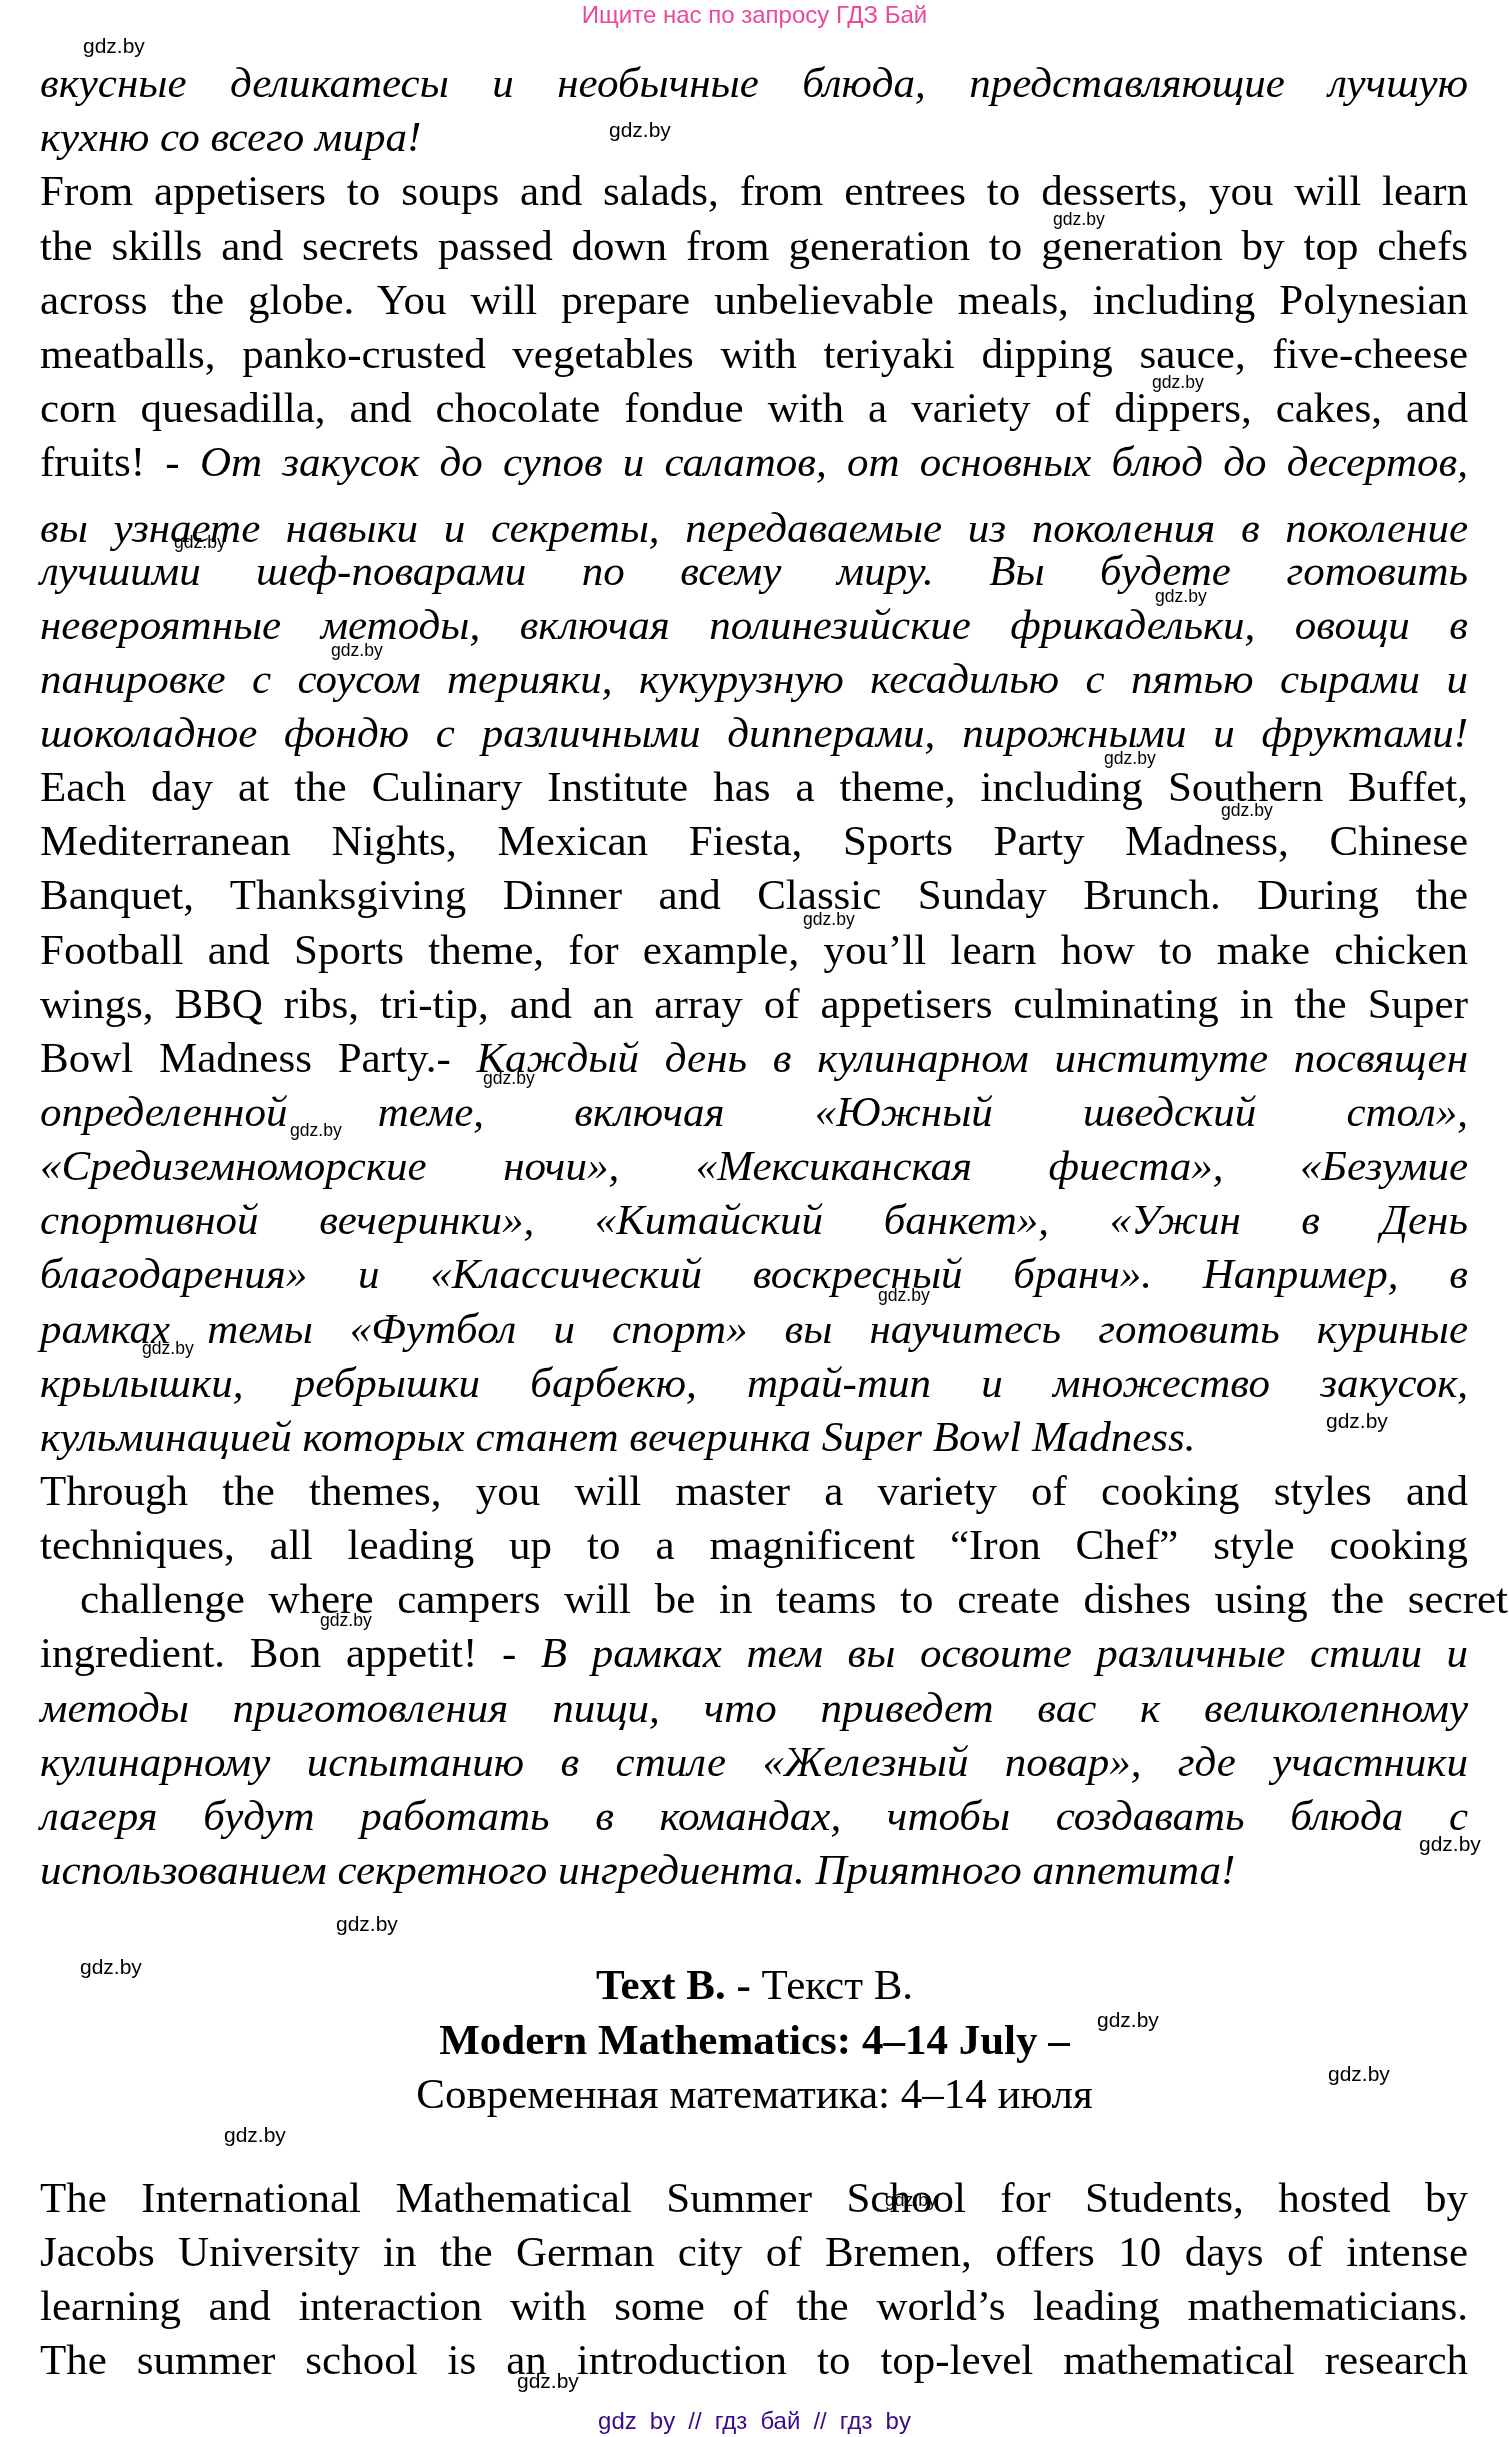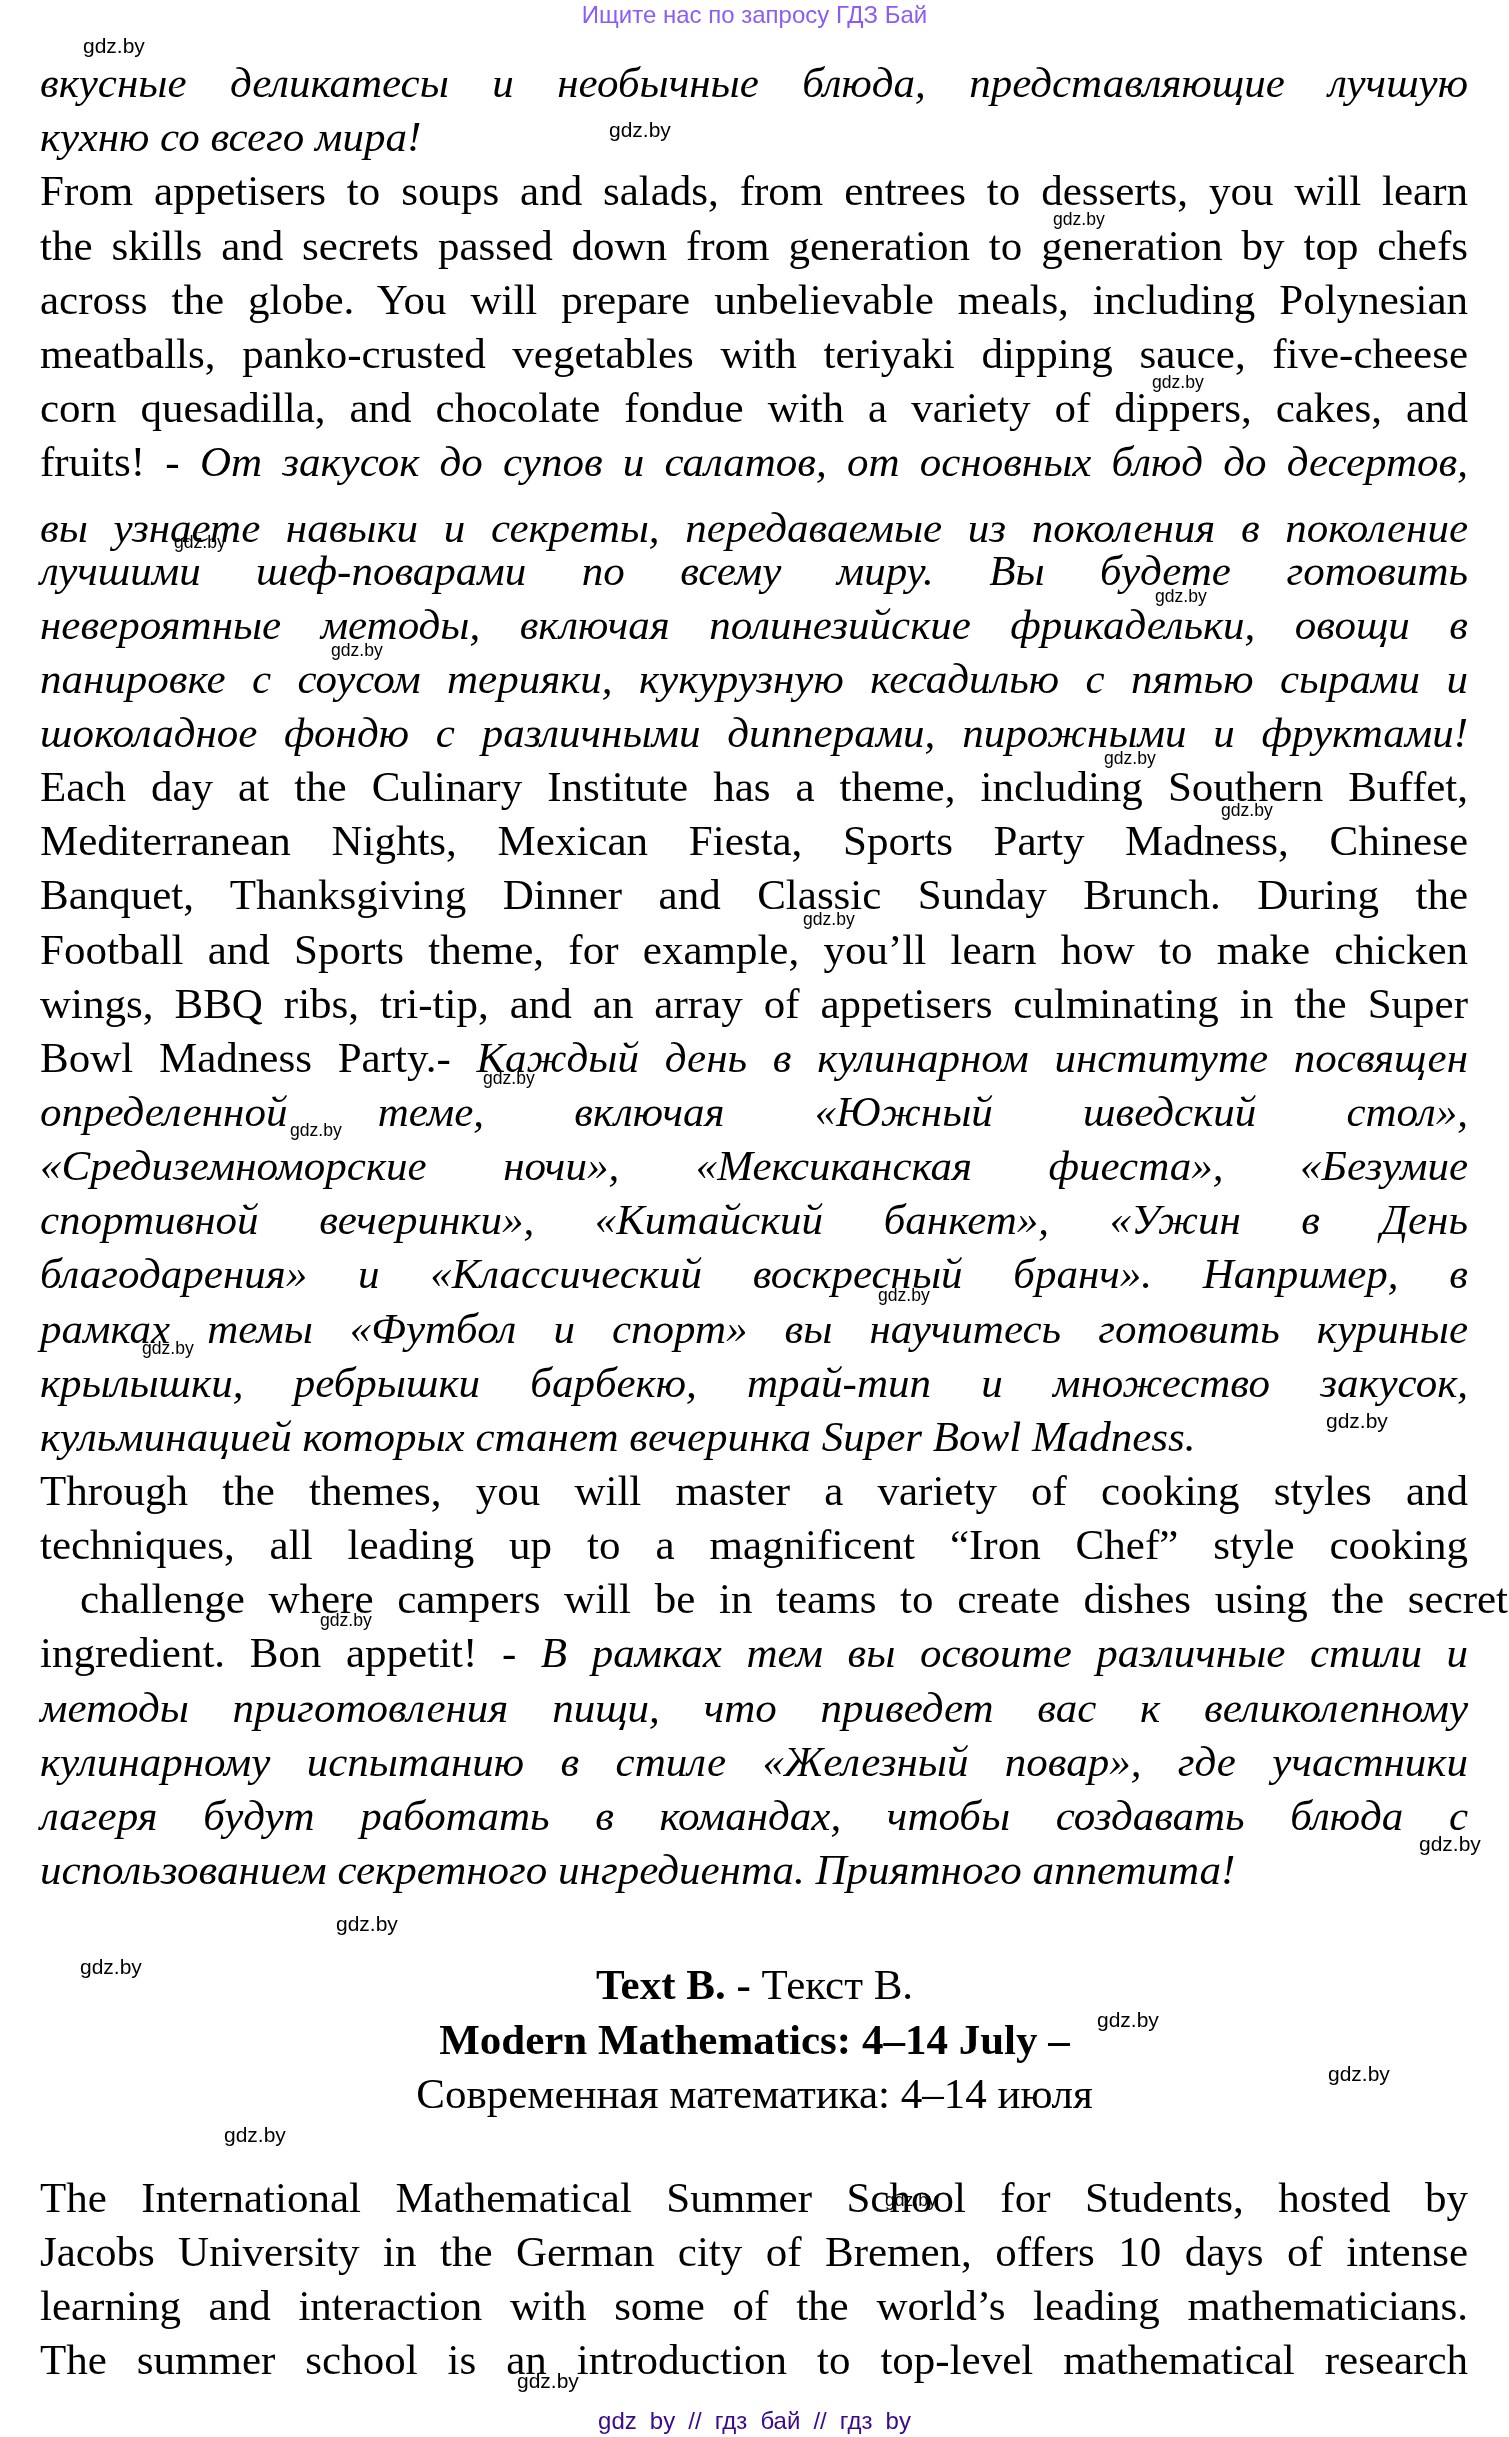--- a/index.html
+++ b/index.html
@@ -1,17 +1,17 @@
 <!DOCTYPE html>
 <html style="font-size:12.8px"><head>
 <meta charset="utf-8">
 <style>
   html,body{margin:0;padding:0;background:#fff;}
   body{width:1509px;height:2438px;position:relative;overflow:hidden;font-family:"Liberation Serif","DejaVu Serif",serif;color:#000;}
-  .top-banner{position:absolute;left:0;top:0;width:1509px;text-align:center;font-family:"Liberation Sans","DejaVu Sans",sans-serif;font-size:24px;line-height:29px;color:#8b5cf6;}
+  .top-banner{position:absolute;left:0;top:0;width:1509px;text-align:center;font-family:"Liberation Sans","DejaVu Sans",sans-serif;font-size:24px;line-height:29px;color:#ec4899;}
   .footer{position:absolute;left:0;top:2406px;width:1509px;text-align:center;font-family:"Liberation Sans","DejaVu Sans",sans-serif;font-size:24px;line-height:29px;color:#3a0a8a;word-spacing:6.4px;}
   .line{position:absolute;left:40px;width:1428px;font-size:43px;line-height:48px;height:48px;white-space:nowrap;overflow:visible;text-align:justify;text-align-last:justify;}
   .line.last{text-align-last:left;}
   .line .ru{font-style:italic;}
   .center{position:absolute;left:0;width:1509px;text-align:center;font-size:43px;line-height:48px;white-space:nowrap;}
   .bold{font-weight:bold;}
   .wm{position:absolute;font-family:Liberation Sans, sans-serif;font-size:21px;line-height:24px;color:#000000;white-space:nowrap;}
   .wm.small{font-size:17.6px;line-height:19px;}
 </style>
 </head>

